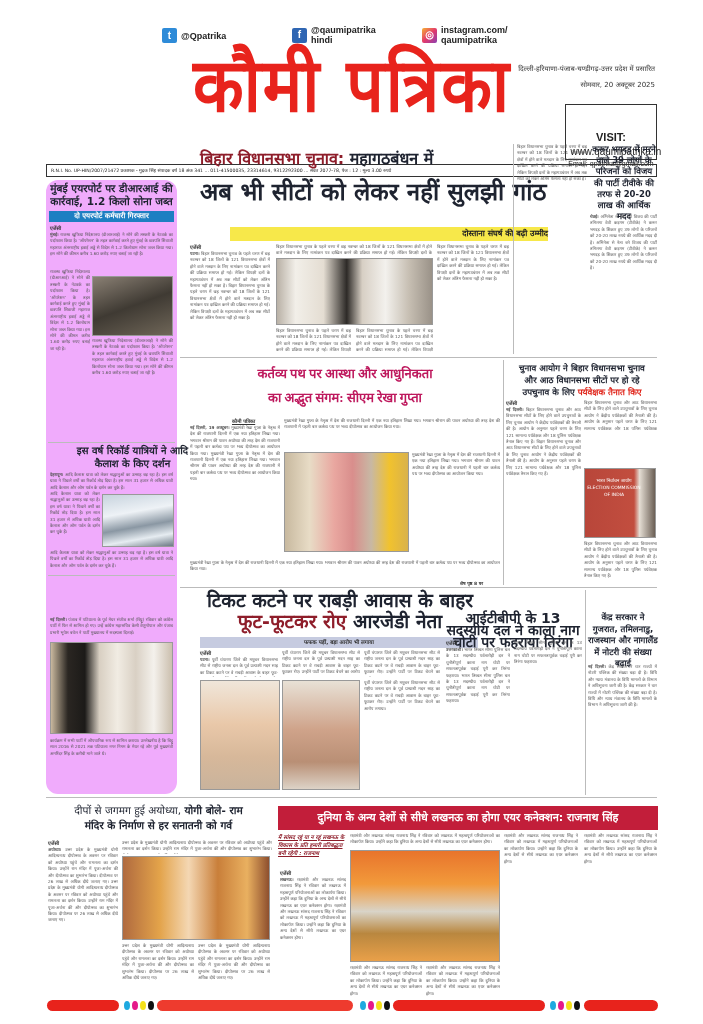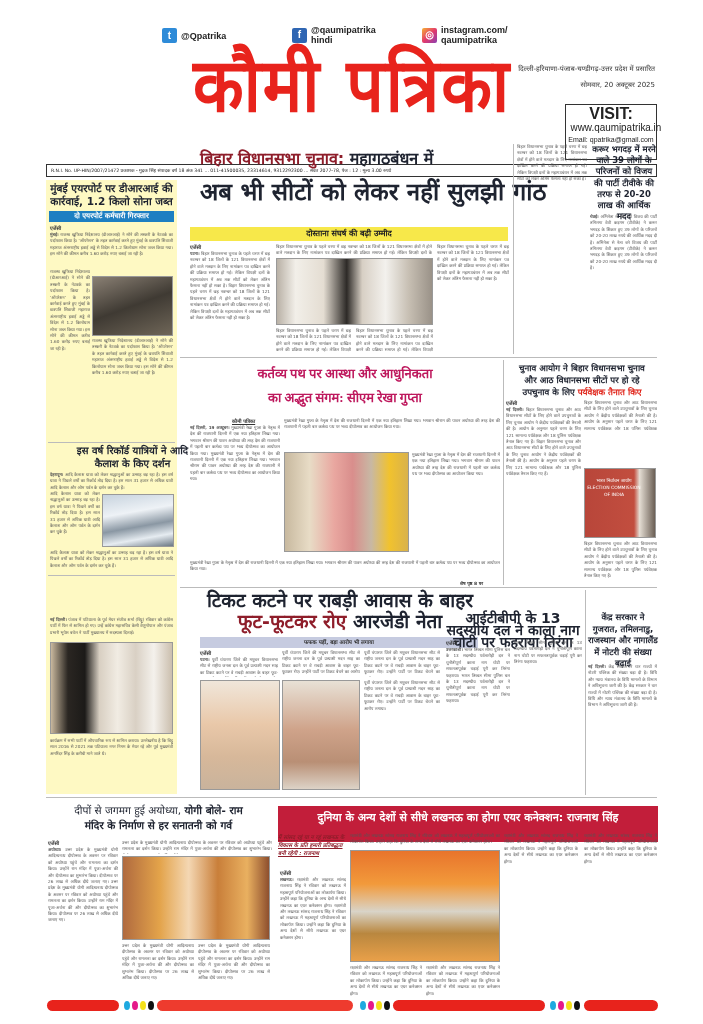--- a/index.html
+++ b/index.html
@@ -10,31 +10,31 @@
   
   .social { position: absolute; top: 28px; display: flex; align-items: center; gap: 4px; font: bold 9px "Liberation Sans", sans-serif; color: #222; line-height: 10px; }
   .social .ico { width: 15px; height: 15px; border-radius: 2px; display: flex; align-items: center; justify-content: center; color: #fff; font-size: 10px; font-weight: bold; }
   .tw { background: #2e8bd8; }
   .fb { background: #2f66b3; }
   .ig { background: linear-gradient(135deg,#f7b233,#e33a6b,#8a3fb3); }
   .logo { position: absolute; left: 142px; top: 50px; width: 420px; height: 70px; color: #e8231c; font: bold 66px "DejaVu Serif", serif; letter-spacing: 2px; line-height: 70px; text-align: center; transform: scaleY(1.12); }
   .tagline { position: absolute; left: 180px; top: 118px; width: 330px; text-align: center; font: 30px "DejaVu Serif", serif; color: #111; line-height: 32px; }
   .circ { position: absolute; right: 48px; top: 64px; font-size: 7px; color: #333; text-align: right; line-height: 10px; }
   .visitbox { position: absolute; left: 565px; top: 104px; width: 92px; height: 56px; border: 1px solid #333; text-align: center; padding-top: 2px; font-family: "Liberation Sans", sans-serif; }
-  .visitbox .v1 { font-size: 16px; font-weight: bold; line-height: 13px; }
+  .visitbox .v1 { font-size: 11px; font-weight: bold; line-height: 13px; margin-top: 24px; }
   .visitbox .v2 { font-size: 11px; line-height: 14px; transform: scaleX(0.9); }
   .visitbox .v3 { font-size: 7px; line-height: 12px; }
   .rni { position: absolute; left: 46px; top: 164px; width: 611px; height: 13px; border: 1px solid #333; font-size: 4.6px; line-height: 11px; padding-left: 4px; white-space: nowrap; overflow: hidden; color: #222; }
 
   
   .col { position: absolute; }
-  .lb { background: #fef9c3; }
+  .lb { background: #f0abfc; border-radius: 12px; }
   .hl { font-family: "DejaVu Sans", sans-serif; font-weight: bold; color: #1e2330; text-align: center; }
   .ribbon { background: #1d7fc2; color: #fff; text-align: center; font-weight: bold; }
-  .yellow { background: #f7e84a; color: #222; text-align: center; font-weight: bold; }
+  .yellow { background: #f7e84a; color: #222; text-align: right; font-weight: bold; margin-left: 40px; }
   .body-text { font-size: 4.2px; line-height: 6.4px; color: #555; text-align: justify; overflow: hidden; }
   .dateline { font-size: 5px; font-weight: bold; color: #333; }
   .photo { position: absolute; border: 1px solid #999; overflow: hidden; }
   .maroon { color: #8e1d2a; }
   .red { color: #e0251b; }
   .divider-v { position: absolute; width: 1px; background: #bbb; }
   .hdiv { position: absolute; height: 1px; background: #bbb; }
 
   .bar { position: absolute; height: 11px; border-radius: 6px; background: #e8231c; }
   .dot { position: absolute; width: 6px; height: 9px; border-radius: 50%; }
@@ -168,21 +168,21 @@
     <div style="font-weight:normal;"><span>दीपों से जगमग हुई अयोध्या,</span> <b>योगी बोले- राम</b></div>
     <div>मंदिर के निर्माण से हर सनातनी को गर्व</div>
   </div>
   <div class="dateline" style="position:absolute;left:48px;top:840px;">एजेंसी</div>
   <div class="body-text" style="position:absolute;left:48px;top:847px;width:70px;height:150px;"><b>अयोध्या।</b> <span>उत्तर प्रदेश के मुख्यमंत्री योगी आदित्यनाथ दीपोत्सव के अवसर पर रविवार को अयोध्या पहुंचे और रामलला का दर्शन किया। उन्होंने राम मंदिर में पूजा-अर्चना की और दीपोत्सव का शुभारंभ किया। दीपोत्सव पर 26 लाख से अधिक दीये जलाए गए।</span> <span>उत्तर प्रदेश के मुख्यमंत्री योगी आदित्यनाथ दीपोत्सव के अवसर पर रविवार को अयोध्या पहुंचे और रामलला का दर्शन किया। उन्होंने राम मंदिर में पूजा-अर्चना की और दीपोत्सव का शुभारंभ किया। दीपोत्सव पर 26 लाख से अधिक दीये जलाए गए।</span></div>
   <div class="body-text" style="position:absolute;left:122px;top:840px;width:150px;height:14px;">उत्तर प्रदेश के मुख्यमंत्री योगी आदित्यनाथ दीपोत्सव के अवसर पर रविवार को अयोध्या पहुंचे और रामलला का दर्शन किया। उन्होंने राम मंदिर में पूजा-अर्चना की और दीपोत्सव का शुभारंभ किया। दीपोत्सव पर 26 लाख से अधिक दीये जलाए गए।</div>
   <div class="photo" style="left:122px;top:856px;width:148px;height:84px;background:linear-gradient(90deg,#b06a3f 0%,#e3a34a 25%,#f4d7b3 45%,#c97f3a 65%,#e9b060 85%,#8e4f2e 100%);"></div>
   <div class="body-text" style="position:absolute;left:122px;top:943px;width:72px;height:55px;">उत्तर प्रदेश के मुख्यमंत्री योगी आदित्यनाथ दीपोत्सव के अवसर पर रविवार को अयोध्या पहुंचे और रामलला का दर्शन किया। उन्होंने राम मंदिर में पूजा-अर्चना की और दीपोत्सव का शुभारंभ किया। दीपोत्सव पर 26 लाख से अधिक दीये जलाए गए।</div>
   <div class="body-text" style="position:absolute;left:198px;top:943px;width:72px;height:55px;">उत्तर प्रदेश के मुख्यमंत्री योगी आदित्यनाथ दीपोत्सव के अवसर पर रविवार को अयोध्या पहुंचे और रामलला का दर्शन किया। उन्होंने राम मंदिर में पूजा-अर्चना की और दीपोत्सव का शुभारंभ किया। दीपोत्सव पर 26 लाख से अधिक दीये जलाए गए।</div>
 
-  <div style="position:absolute;left:278px;top:806px;width:380px;height:36px;background:#c21e3a;color:#fff;font-weight:bold;font-size:11px;line-height:24px;text-align:center;white-space:nowrap;">दुनिया के अन्य देशों से सीधे लखनऊ का होगा एयर कनेक्शन: राजनाथ सिंह</div>
+  <div style="position:absolute;left:278px;top:806px;width:380px;height:24px;background:#c21e3a;color:#fff;font-weight:bold;font-size:11px;line-height:24px;text-align:center;white-space:nowrap;">दुनिया के अन्य देशों से सीधे लखनऊ का होगा एयर कनेक्शन: राजनाथ सिंह</div>
   <div style="position:absolute;left:278px;top:833px;width:68px;font-size:5.5px;line-height:8px;font-style:italic;font-weight:bold;color:#8e1d2a;text-decoration:underline;">मैं सांसद रहूं या न रहूं लखनऊ के विकास के प्रति हमारी प्रतिबद्धता बनी रहेगी : राजनाथ</div>
   <div class="dateline" style="position:absolute;left:280px;top:870px;">एजेंसी</div>
   <div class="body-text" style="position:absolute;left:280px;top:877px;width:66px;height:120px;"><b>लखनऊ।</b> <span>रक्षामंत्री और लखनऊ सांसद राजनाथ सिंह ने रविवार को लखनऊ में महत्वपूर्ण परियोजनाओं का लोकार्पण किया। उन्होंने कहा कि दुनिया के अन्य देशों से सीधे लखनऊ का एयर कनेक्शन होगा।</span> <span>रक्षामंत्री और लखनऊ सांसद राजनाथ सिंह ने रविवार को लखनऊ में महत्वपूर्ण परियोजनाओं का लोकार्पण किया। उन्होंने कहा कि दुनिया के अन्य देशों से सीधे लखनऊ का एयर कनेक्शन होगा।</span></div>
   <div class="body-text" style="position:absolute;left:350px;top:833px;width:150px;height:14px;">रक्षामंत्री और लखनऊ सांसद राजनाथ सिंह ने रविवार को लखनऊ में महत्वपूर्ण परियोजनाओं का लोकार्पण किया। उन्होंने कहा कि दुनिया के अन्य देशों से सीधे लखनऊ का एयर कनेक्शन होगा।</div>
   <div class="photo" style="left:350px;top:850px;width:150px;height:112px;background:linear-gradient(180deg,#e8742c 0%,#f29a3b 30%,#d9d4c8 55%,#b9873f 75%,#e9a049 100%);"></div>
   <div class="body-text" style="position:absolute;left:350px;top:965px;width:72px;height:34px;">रक्षामंत्री और लखनऊ सांसद राजनाथ सिंह ने रविवार को लखनऊ में महत्वपूर्ण परियोजनाओं का लोकार्पण किया। उन्होंने कहा कि दुनिया के अन्य देशों से सीधे लखनऊ का एयर कनेक्शन होगा।</div>
   <div class="body-text" style="position:absolute;left:426px;top:965px;width:74px;height:34px;">रक्षामंत्री और लखनऊ सांसद राजनाथ सिंह ने रविवार को लखनऊ में महत्वपूर्ण परियोजनाओं का लोकार्पण किया। उन्होंने कहा कि दुनिया के अन्य देशों से सीधे लखनऊ का एयर कनेक्शन होगा।</div>
   <div class="body-text" style="position:absolute;left:504px;top:833px;width:74px;height:166px;">रक्षामंत्री और लखनऊ सांसद राजनाथ सिंह ने रविवार को लखनऊ में महत्वपूर्ण परियोजनाओं का लोकार्पण किया। उन्होंने कहा कि दुनिया के अन्य देशों से सीधे लखनऊ का एयर कनेक्शन होगा।</div>
   <div class="body-text" style="position:absolute;left:584px;top:833px;width:73px;height:166px;">रक्षामंत्री और लखनऊ सांसद राजनाथ सिंह ने रविवार को लखनऊ में महत्वपूर्ण परियोजनाओं का लोकार्पण किया। उन्होंने कहा कि दुनिया के अन्य देशों से सीधे लखनऊ का एयर कनेक्शन होगा।</div>
 

